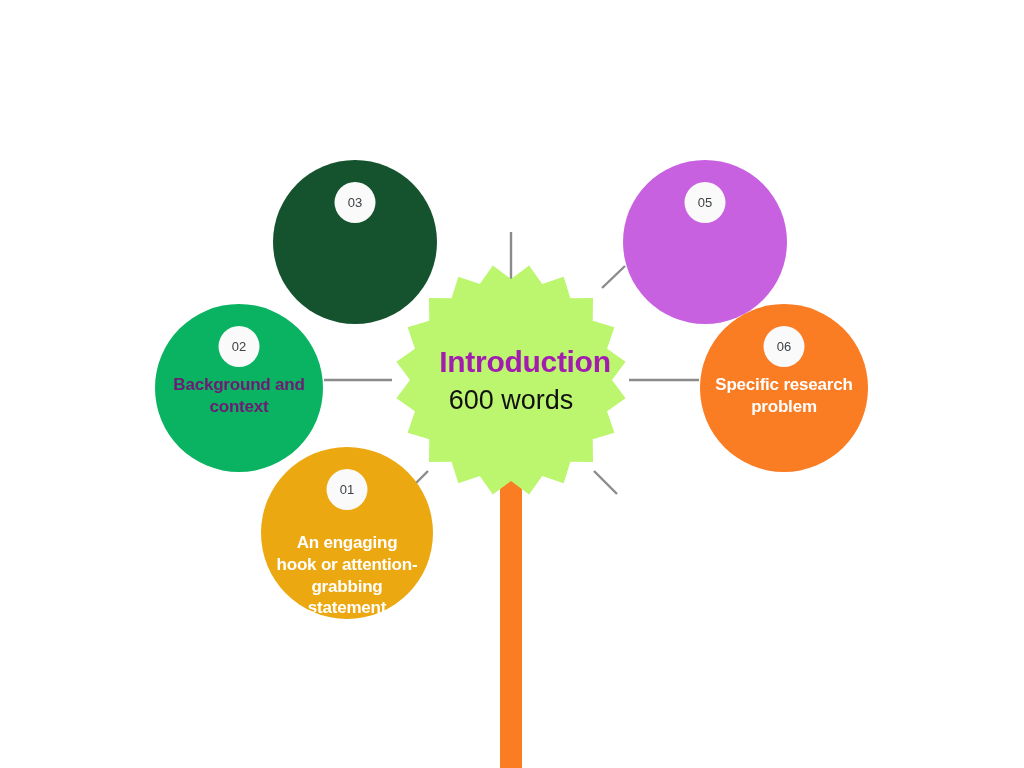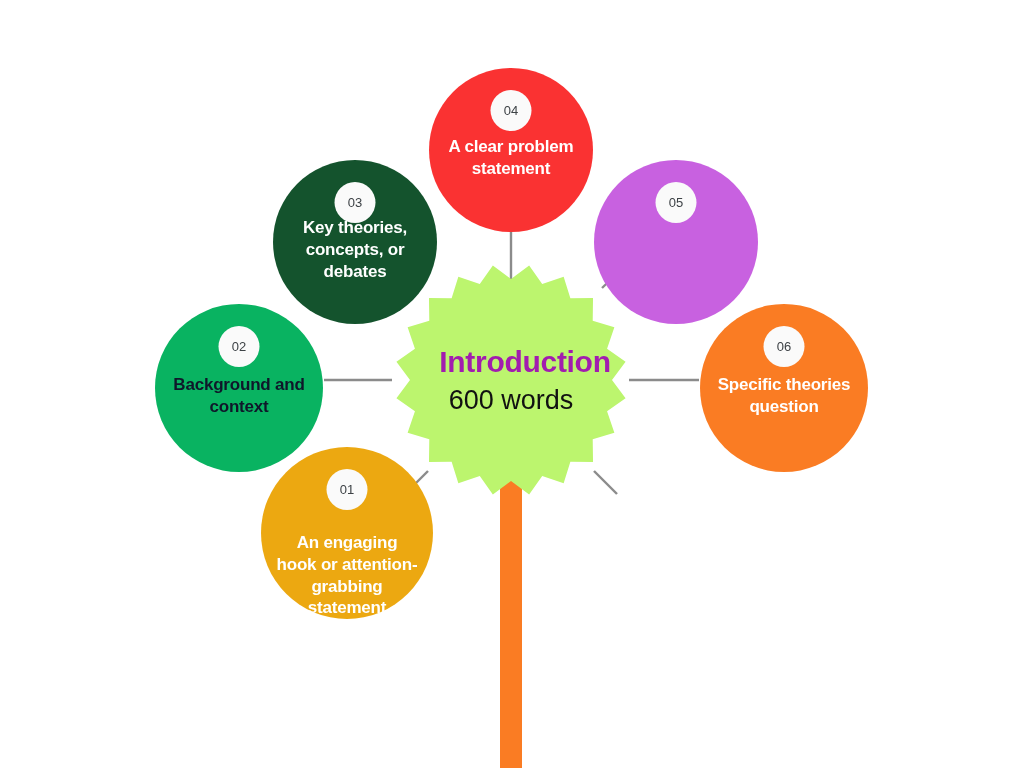--- a/index.html
+++ b/index.html
@@ -136,30 +136,25 @@
       <div id="center-sub" style="color: rgb(17, 17, 17);">600 words</div>
     </div>
   </div>
 
 <div class="node" style="width: 172px; height: 172px; left: 261px; top: 447px; background: rgb(236, 168, 17); align-items: flex-end;">
       <div class="badge">01</div>
       <div class="node-text" style="color: rgb(255, 255, 255);">An engaging hook or attention-grabbing statement</div>
     </div>
     <div class="node" style="width: 168px; height: 168px; left: 155px; top: 304px; background: rgb(9, 179, 97);">
       <div class="badge">02</div>
-      <div class="node-text" style="color: #0f172a;">Background and context</div>
+      <div class="node-text" style="color: #701a75;">Background and context</div>
     </div>
     <div class="node" style="width: 164px; height: 164px; left: 273px; top: 160px; background: #14532d;">
       <div class="badge">03</div>
-      <div class="node-text" style="color: rgb(255, 255, 255);">Key theories, concepts, or debates</div>
     </div>
-    <div class="node" style="width: 164px; height: 164px; left: 429px; top: 68px; background: rgb(250, 50, 50);">
-      <div class="badge">04</div>
-      <div class="node-text" style="color: rgb(255, 255, 255);">A clear problem statement</div>
-    </div>
-    <div class="node" style="width: 164px; height: 164px; left: 594px; top: 160px; background: rgb(200, 97, 224);">
+    <div class="node" style="width: 164px; height: 164px; left: 623px; top: 160px; background: rgb(200, 97, 224);">
       <div class="badge">05</div>
     </div>
     <div class="node" style="width: 168px; height: 168px; left: 700px; top: 304px; background: rgb(250, 124, 35);">
       <div class="badge">06</div>
-      <div class="node-text" style="color: rgb(255, 255, 255);">Specific theories question</div>
+      <div class="node-text" style="color: rgb(255, 255, 255);">Specific research problem</div>
     </div>
   </div>
 
 </body></html>

